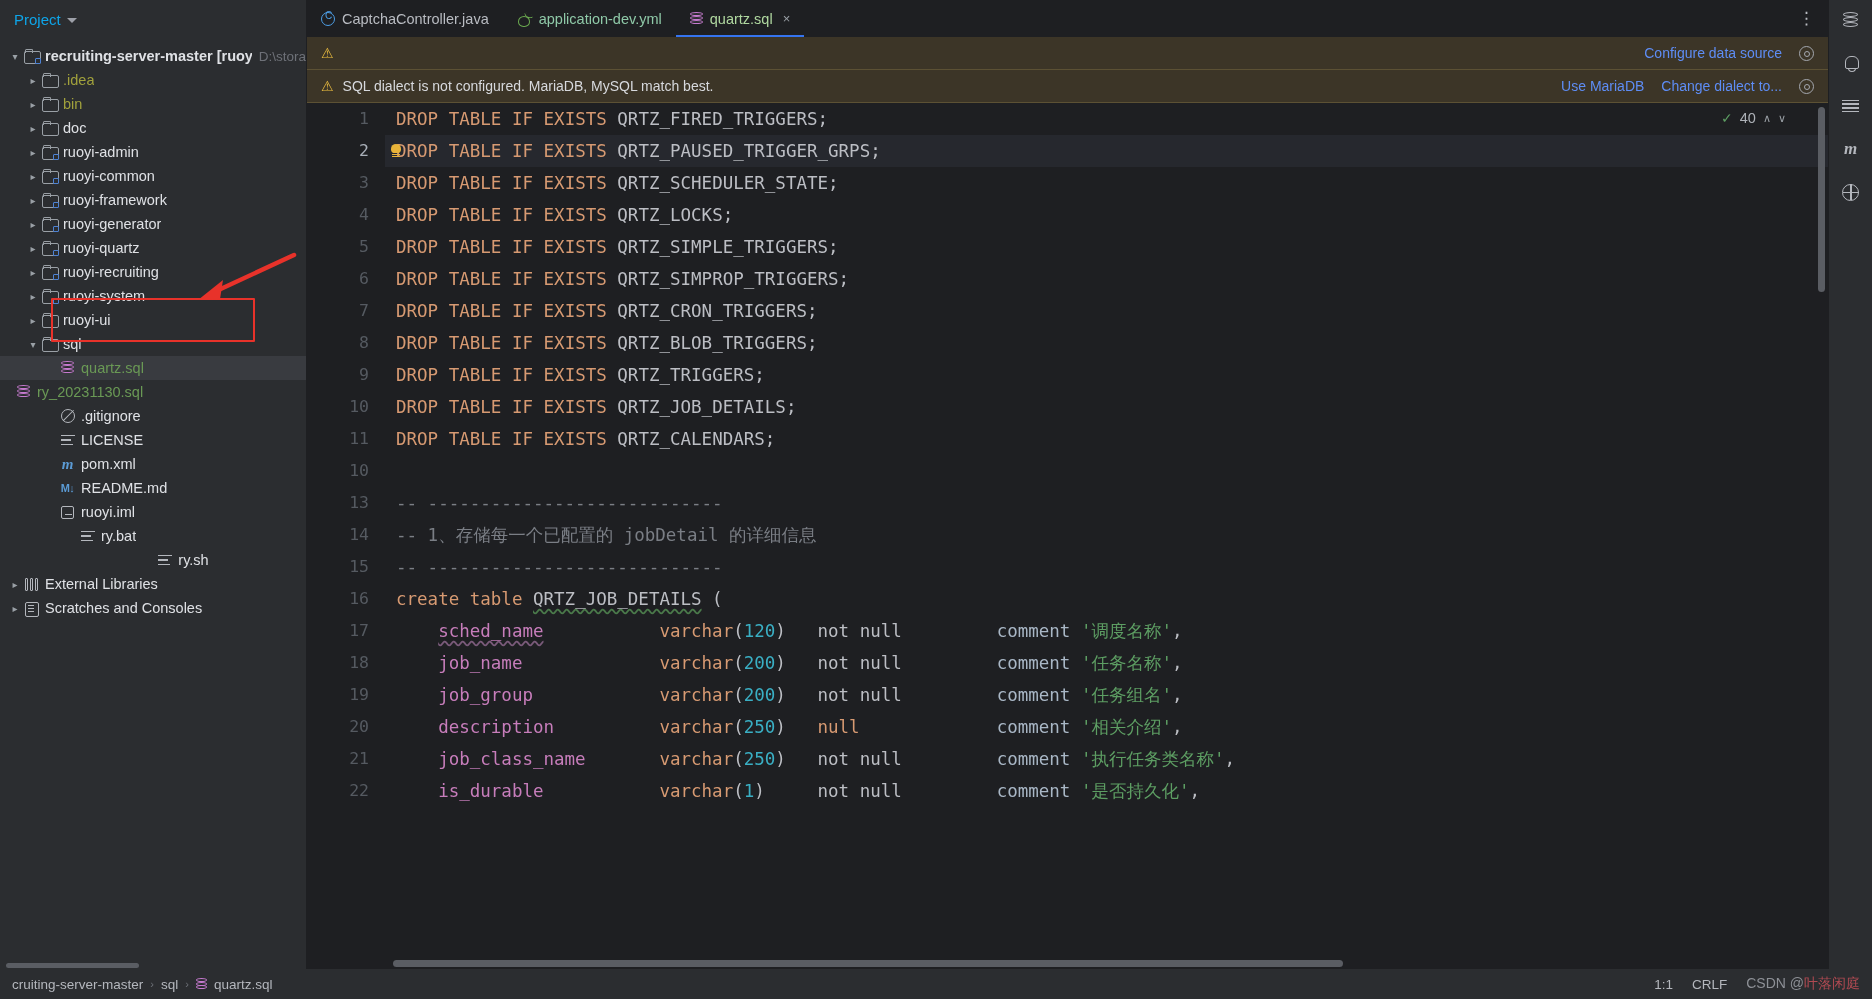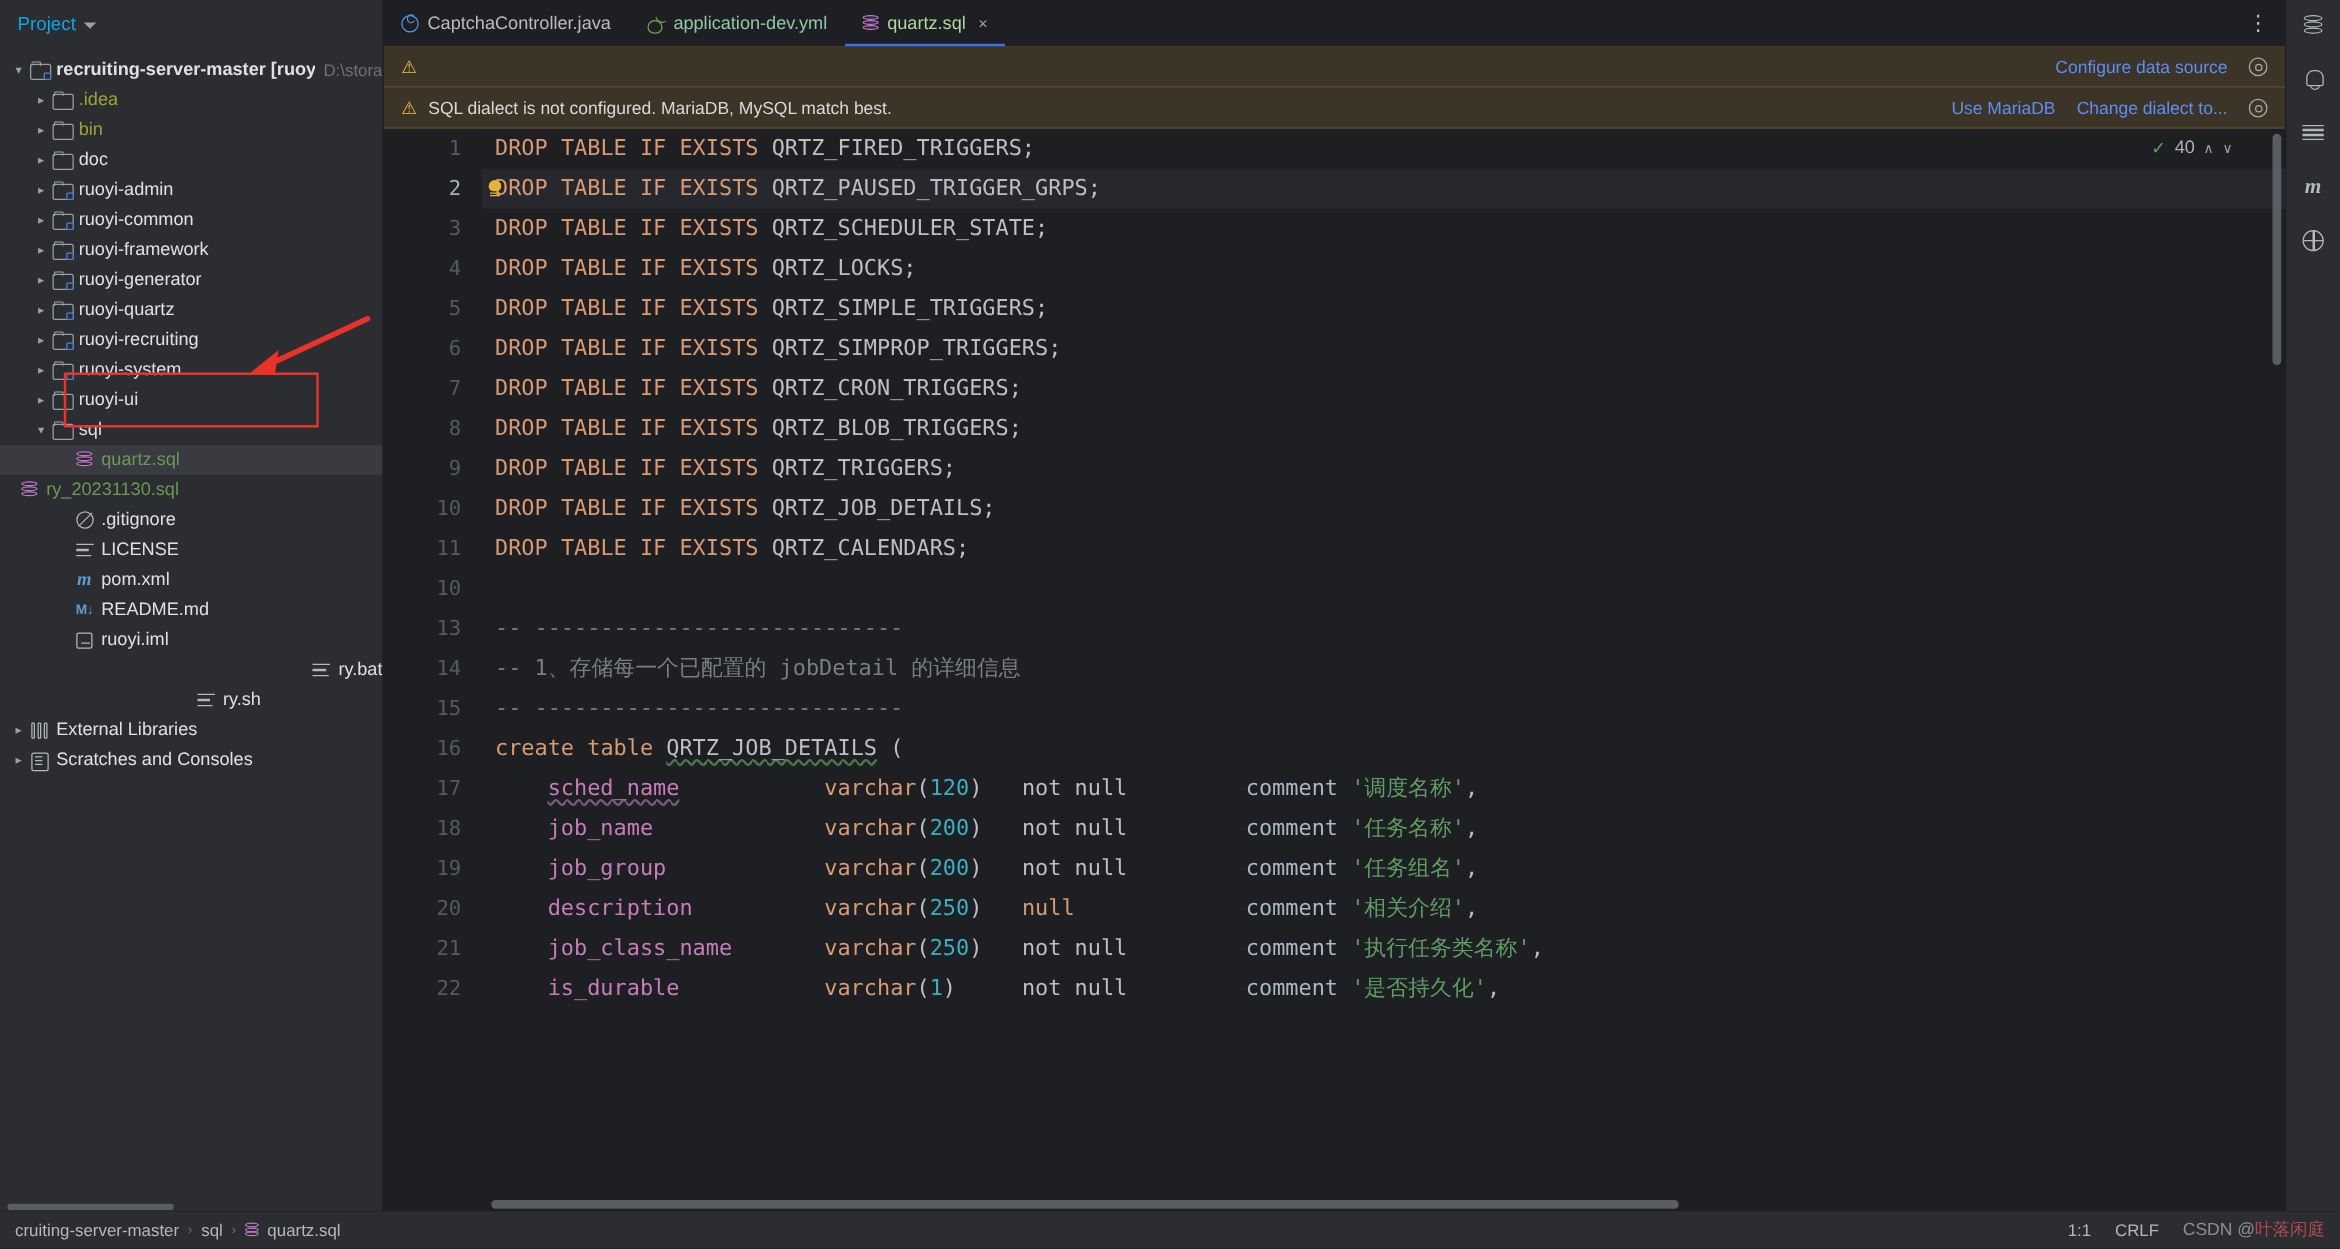--- a/index.html
+++ b/index.html
@@ -332,21 +332,21 @@
             </span>
             <span class="lbl">README.md</span>
           </div>
           <div class="node" style="padding-left: 44px;">
             <span class="arrow"></span>
             <span class="ic">
               <span class="iml-ic"></span>
             </span>
             <span class="lbl">ruoyi.iml</span>
           </div>
-          <div class="node" style="padding-left: 36px; justify-content: flex-end;">
+          <div class="node" style="padding-left: 64px;">
             <span class="arrow"></span>
             <span class="ic">
               <span class="lines-ic">
                 <span></span>
                 <span></span>
                 <span></span>
               </span>
             </span>
             <span class="lbl">ry.bat</span>
           </div>

